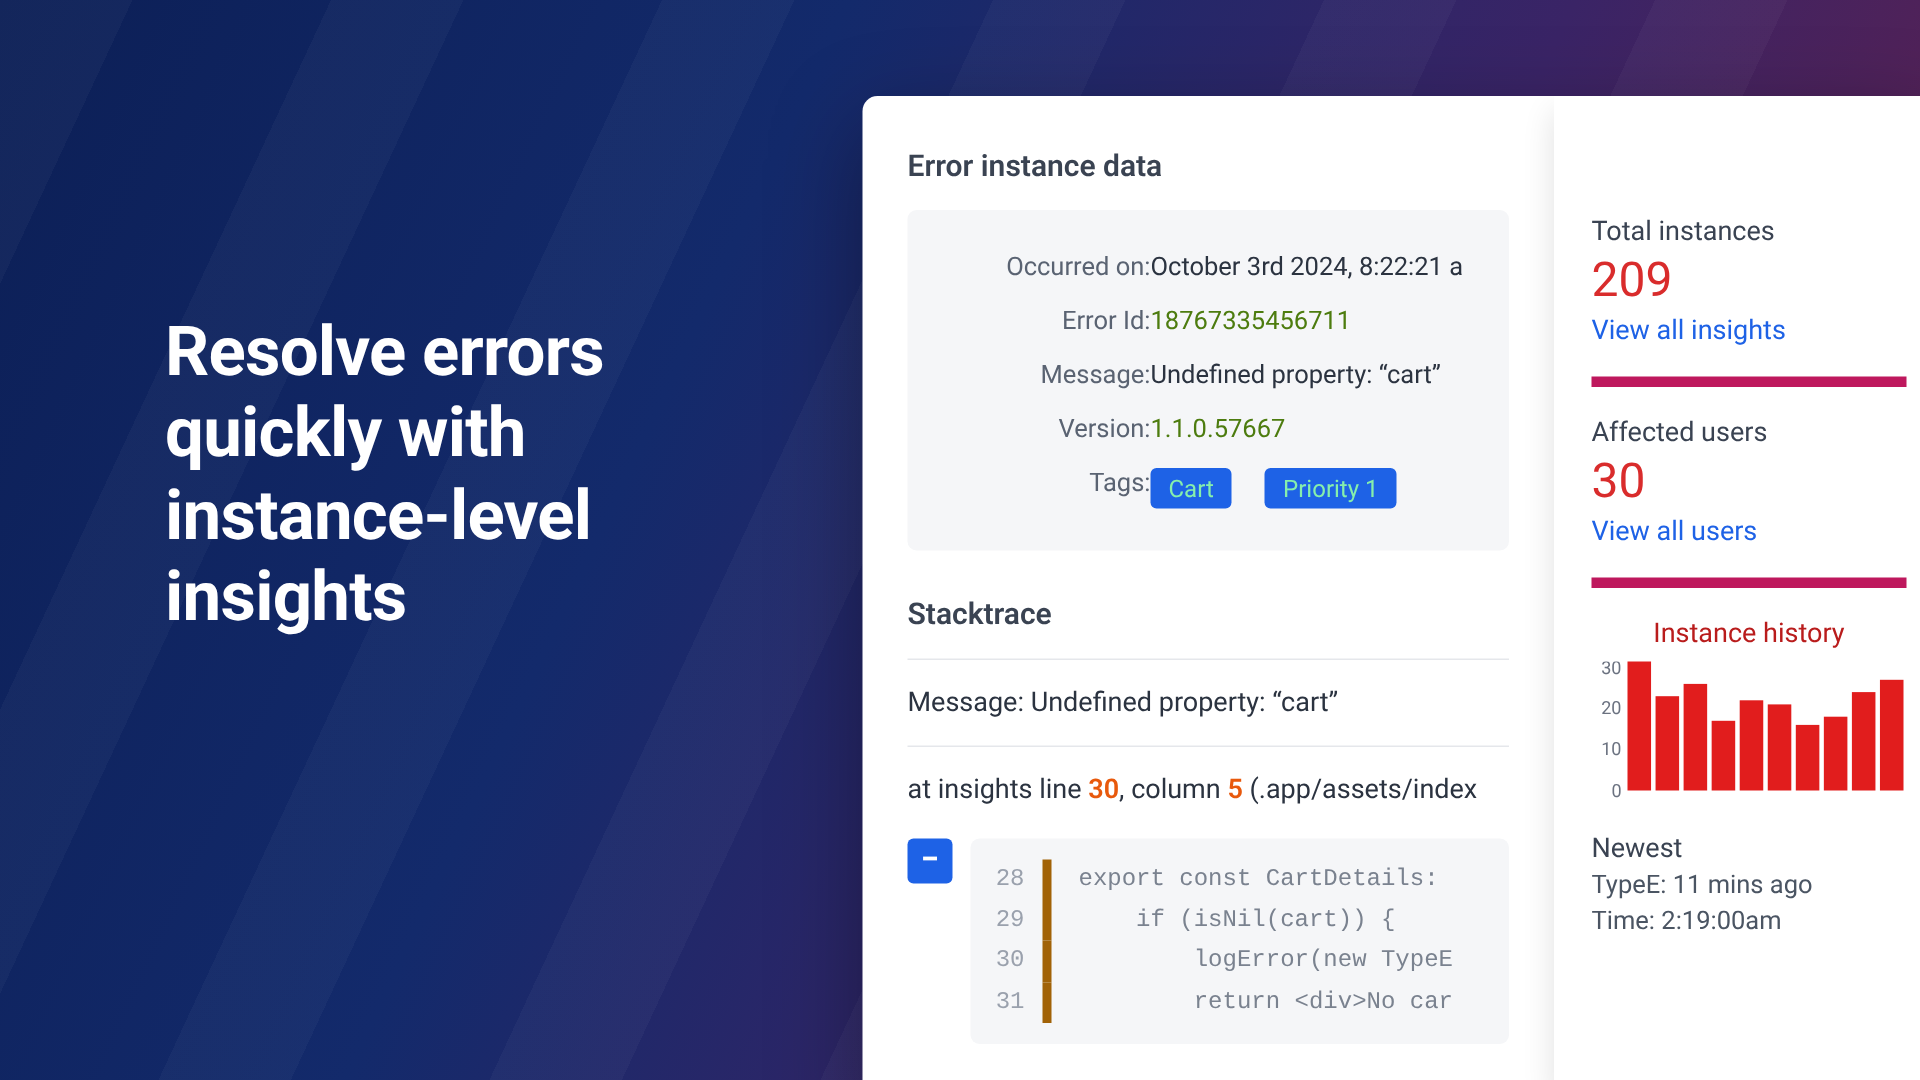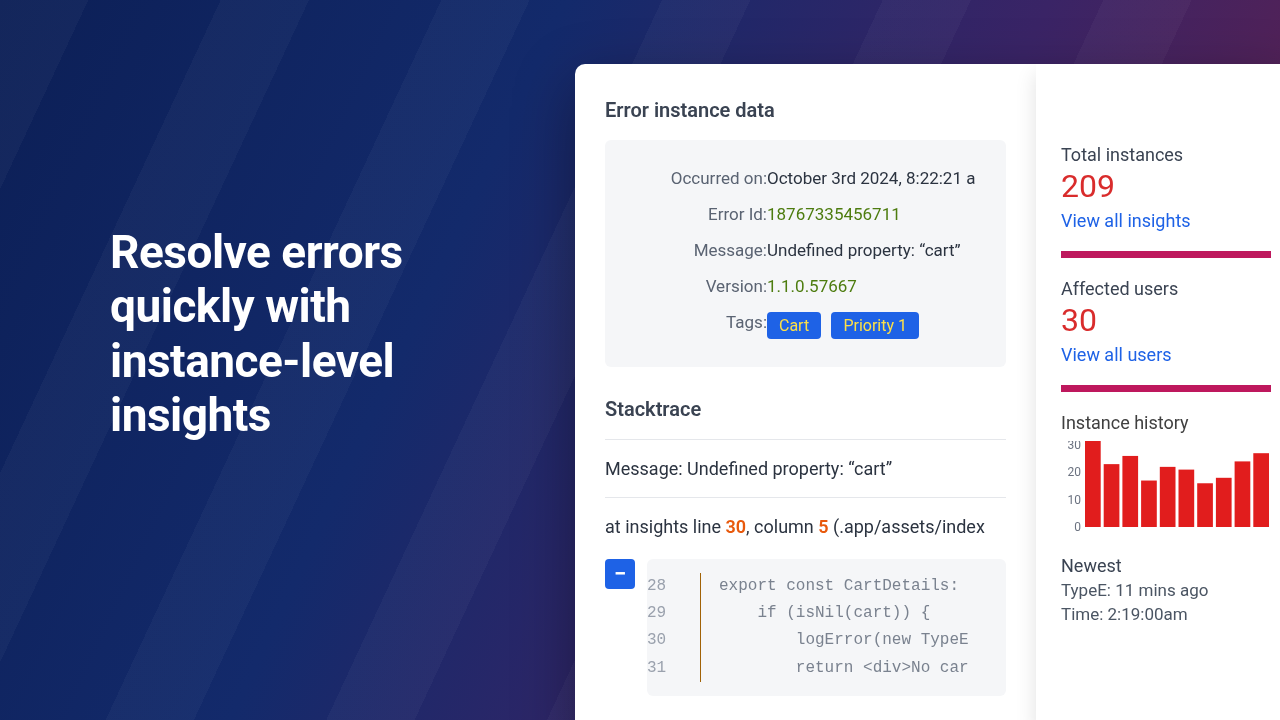--- a/index.html
+++ b/index.html
@@ -16,21 +16,21 @@
     position:absolute; inset:0;
     background: repeating-linear-gradient(115deg,
       rgba(255,255,255,0.03) 0px,
       rgba(255,255,255,0.03) 80px,
       rgba(0,0,0,0) 80px,
       rgba(0,0,0,0) 200px);
     pointer-events:none;
   }
   .hero {
     position: absolute;
-    left: 110px; top: 225px;
+    left: 110px; top: 208px;
     width: 420px;
     color: #fff;
     font-weight: 700;
     font-size: 46px;
     line-height: 1.18;
     letter-spacing: -0.5px;
   }
 
   .panel {
     position: absolute;
@@ -69,25 +69,25 @@
     border-radius: 6px;
     padding: 20px 22px;
   }
   .info-row { display:flex; padding: 8px 0; font-size: 17px; text-align: right; }
   .info-label { flex: 0 0 140px; color:#5a6372; }
   .info-value { color:#2b3340; }
   .info-value.link { color:#4d7c0f; }
   .tag {
     display:inline-block;
     background:#1e62e6;
-    color:#fde047;
+    color:#86efac;
     font-size:16px;
     padding:4px 12px;
     border-radius:4px;
-    margin-right:6px;
+    margin-right:18px;
   }
 
   .stack-section { margin-top: 30px; }
   .divider { height:1px; background:#e5e7eb; margin: 18px 0; }
   .stack-msg { font-size:18px; color:#2b3340; }
   .stack-line { font-size:18px; color:#2b3340; margin-top: 6px; }
   .num-orange { color:#e8590c; font-weight:600; }
 
   .code-wrap { display:flex; margin-top: 22px; gap:12px; align-items:flex-start; }
   .minus-btn {
@@ -103,31 +103,31 @@
     background:#f5f6f8;
     border-radius:6px;
     padding:14px 0 14px 0;
     font-family: "SFMono-Regular", Consolas, "Liberation Mono", Menlo, monospace;
     font-size:16px;
     color:#7a828f;
     overflow:hidden;
     white-space:pre;
   }
   .code-row { display:flex; line-height:1.7; }
-  .lineno { width:54px; text-align:left; padding-right:12px; color:#9aa1ad; border-right:1px solid #a16207; }
+  .lineno { width:54px; text-align:right; padding-right:12px; color:#9aa1ad; border-right:6px solid #a16207; }
   .codetxt { padding-left:18px; }
 
   
   .side-label { font-size:18px; color:#3a4352; margin-bottom:4px; }
   .big-num { font-size:32px; font-weight:400; color:#d92c2c; line-height:1.1; margin-bottom:6px; }
   .side-link { font-size:18px; color:#1e62e6; cursor:pointer; }
   .side-block { padding-bottom:20px; margin-bottom:20px; border-bottom:7px solid #be185d; }
   .side-block.last { border-bottom:none; }
 
-  .chart-title { font-size:18px; color:#404040; margin-bottom:8px; }
+  .chart-title { font-size:18px; color:#b91c1c; margin-bottom:8px;text-align:center; }
   .chart { position:relative; width:210px; height:100px; }
   .chart svg { display:block; }
   .axis-label { font-size:12px; fill:#6b7280; }
   .bar { fill:#e11d1d; }
 
   .newest-row { font-size:17px; color:#4b5563; margin-top:4px; }
 </style>
 </head>
 <body>
 

